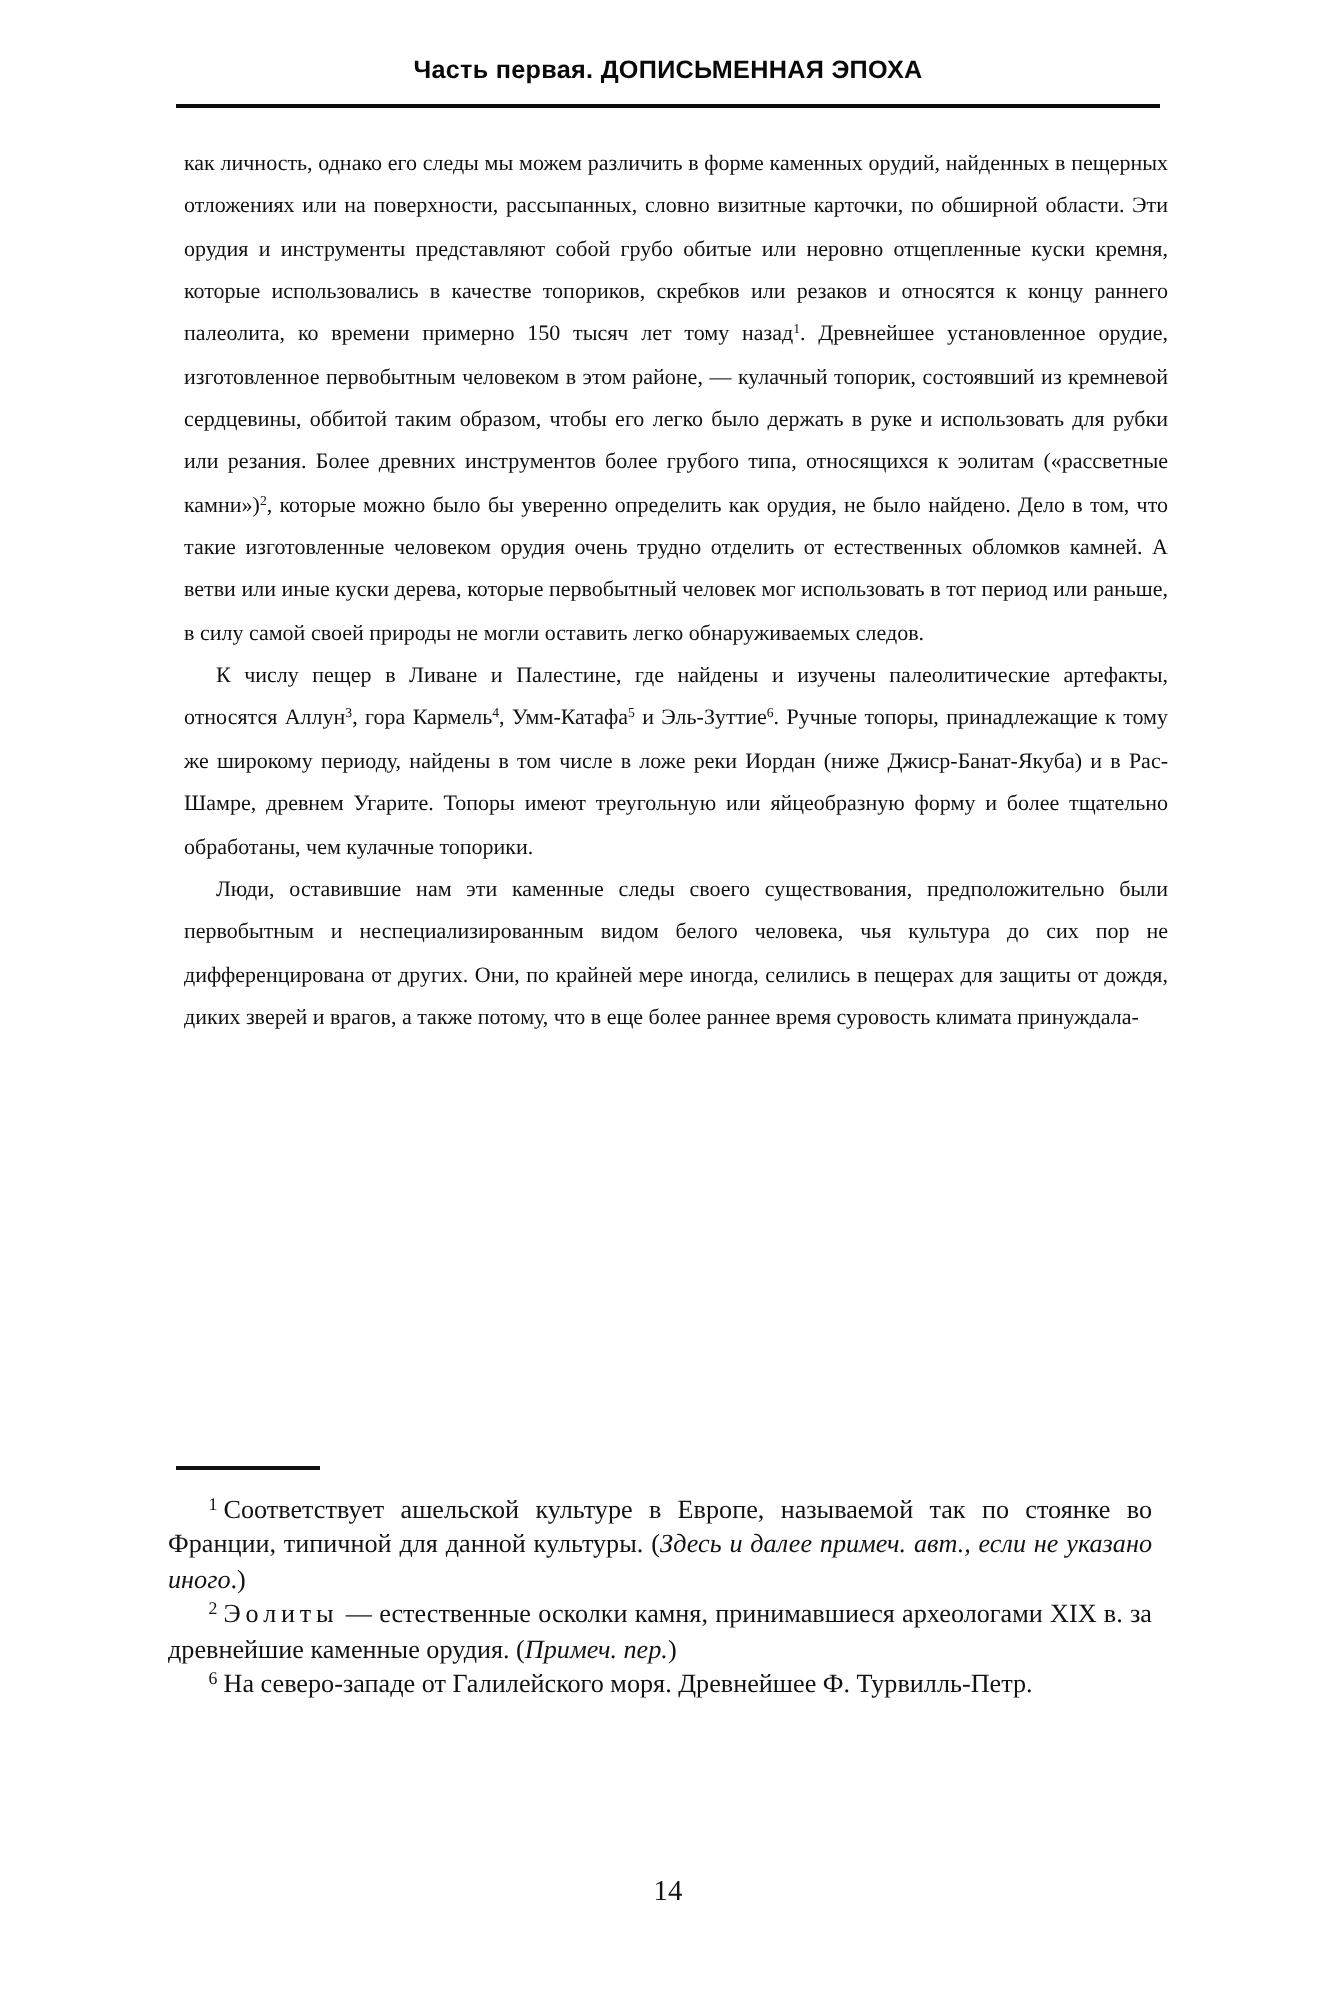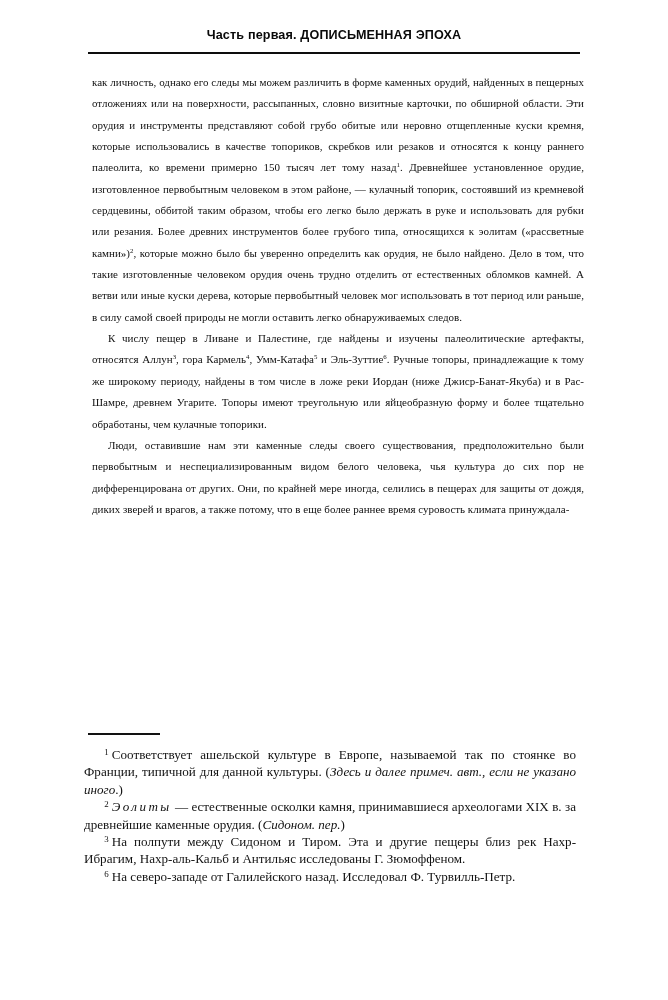--- a/index.html
+++ b/index.html
@@ -96,21 +96,21 @@
     margin: 0;
     text-indent: 1.55em;
   }
   .footnotes sup {
     font-size: 0.68em;
     vertical-align: 0.48em;
     line-height: 0;
     padding-right: 3px;
   }
   .it { font-style: italic; }
-  .spaced { letter-spacing: 2.4px; font-style: italic; }
+  .spaced { letter-spacing: 2.4px; }
 
   
   .folio {
     position: absolute;
     left: 0;
     top: 938px;
     width: 668px;
     text-align: center;
     font-size: 14.4px;
     color: #131313;
@@ -134,24 +134,24 @@
     <p><span>Люди, оставившие нам эти каменные следы своего существования, предположительно были первобытным и неспециализированным видом белого человека, чья культура до сих пор не дифференцирована от других. Они, по крайней мере иногда, селились в пещерах для защиты от дождя, диких зверей и врагов, а также потому, что в еще более раннее время суровость климата принуждала-</span></p>
 
   </div>
 
   <div class="fn-rule"></div>
 
   <div class="footnotes">
 
     <p><sup>1</sup><span>Соответствует ашельской культуре в Европе, называемой так по стоянке во Франции, типичной для данной культуры. (</span><span class="it">Здесь и далее примеч. авт., если не указано иного</span><span>.)</span></p>
 
-    <p><sup>2</sup><span class="spaced">Эолиты</span><span> — естественные осколки камня, принимавшиеся археологами XIX в. за древнейшие каменные орудия. (</span><span class="it">Сидоном. пер.</span><span>)</span></p>
-
-    <p><sup>3</sup><span>На полпути между Сидоном и Тиром. Эта и другие пещеры близ рек Нахр-Ибрагим, Нахр-аль-Кальб и Антильяс исследованы Г. Зюмоффеном.</span></p>
+    <p><sup>2</sup><span class="spaced">Эолиты</span><span> — естественные осколки камня, принимавшиеся археологами XIX в. за древнейшие каменные орудия. (</span><span class="it">Примеч. пер.</span><span>)</span></p>
 
 
 
-    <p><sup>6</sup><span>На северо-западе от Галилейского назад. Исследовал Ф. Турвилль-Петр.</span></p>
+
+    <p><sup>6</sup><span>На северо-западе от Галилейского моря. Древнейшее Ф. Турвилль-Петр.</span></p>
 
   </div>
 
+  <div class="folio">14</div>
 
 </div>
 
 </body></html>

